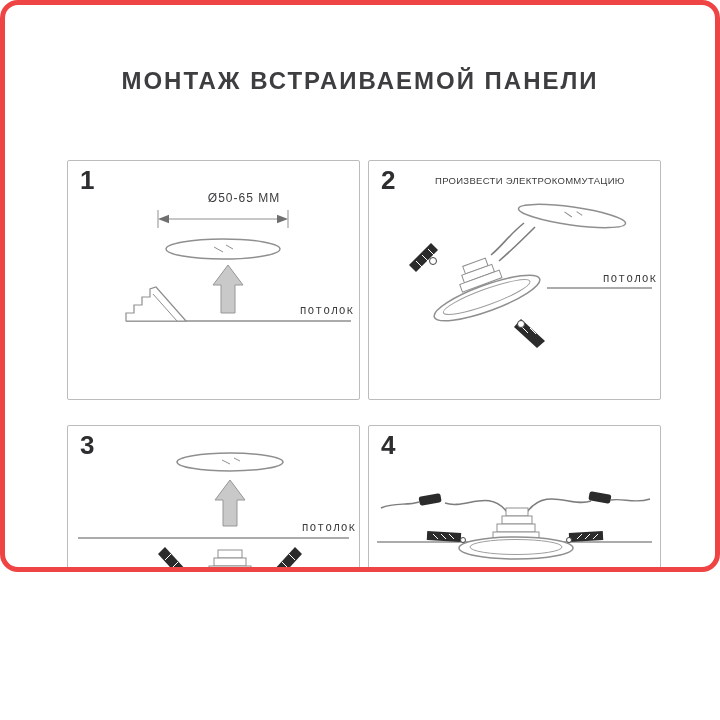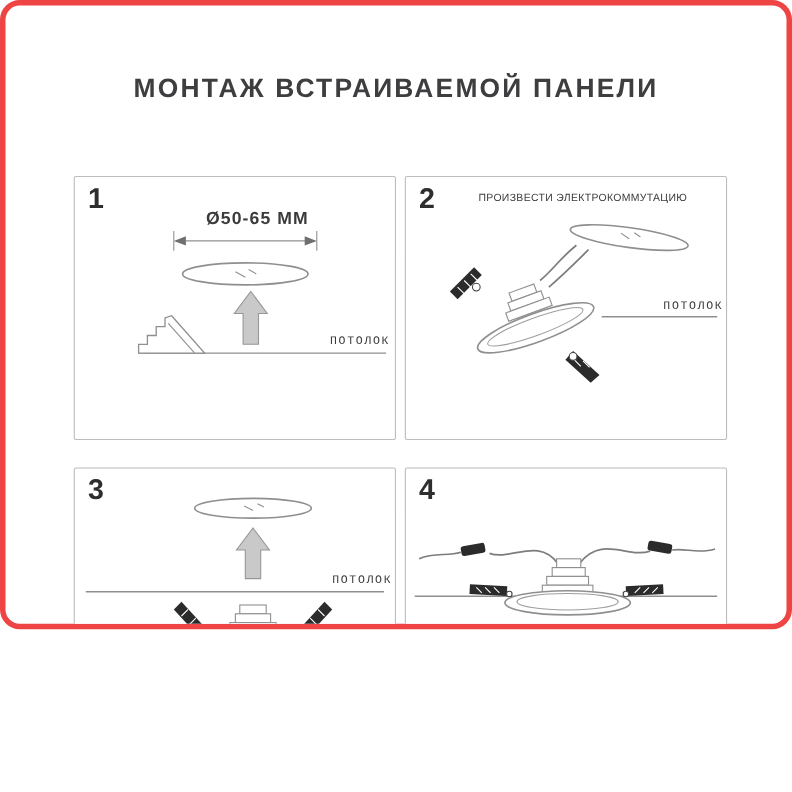--- a/index.html
+++ b/index.html
@@ -11,21 +11,21 @@
   .panel { position:absolute; width:293px; height:240px; border:1px solid #bcbcbc;
            border-radius:2px; background:#fff; }
   #p1 { left:62px;  top:155px; }
   #p2 { left:363px; top:155px; }
   #p3 { left:62px;  top:420px; }
   #p4 { left:363px; top:420px; }
   .step-num { position:absolute; top:4px; left:12px; font-size:26px; font-weight:bold;
               color:#2e2e30; z-index:3; }
   .lbl { position:absolute; color:#3b3b3d; white-space:nowrap; z-index:2;padding-left:22px; }
   .ceiling { font-size:10.5px; letter-spacing:1.5px;font-family:Liberation Mono, monospace; }
-  .dim { font-size:16px; font-weight:700; letter-spacing:1px; transform:translateX(-50%); }
+  .dim { font-size:12px; font-weight:400; letter-spacing:1px; transform:translateX(-50%);margin-left:10px; }
   .cap { font-size:9.5px; letter-spacing:0.3px; }
   .cap-bottom { width:100%; text-align:center; font-size:9px; letter-spacing:0.2px; }
   .art { position:absolute; left:0; top:0; z-index:1; }
 </style>
 </head>
 <body>
 
 <div class="frame">
 
   <div class="title">МОНТАЖ ВСТРАИВАЕМОЙ ПАНЕЛИ</div>

